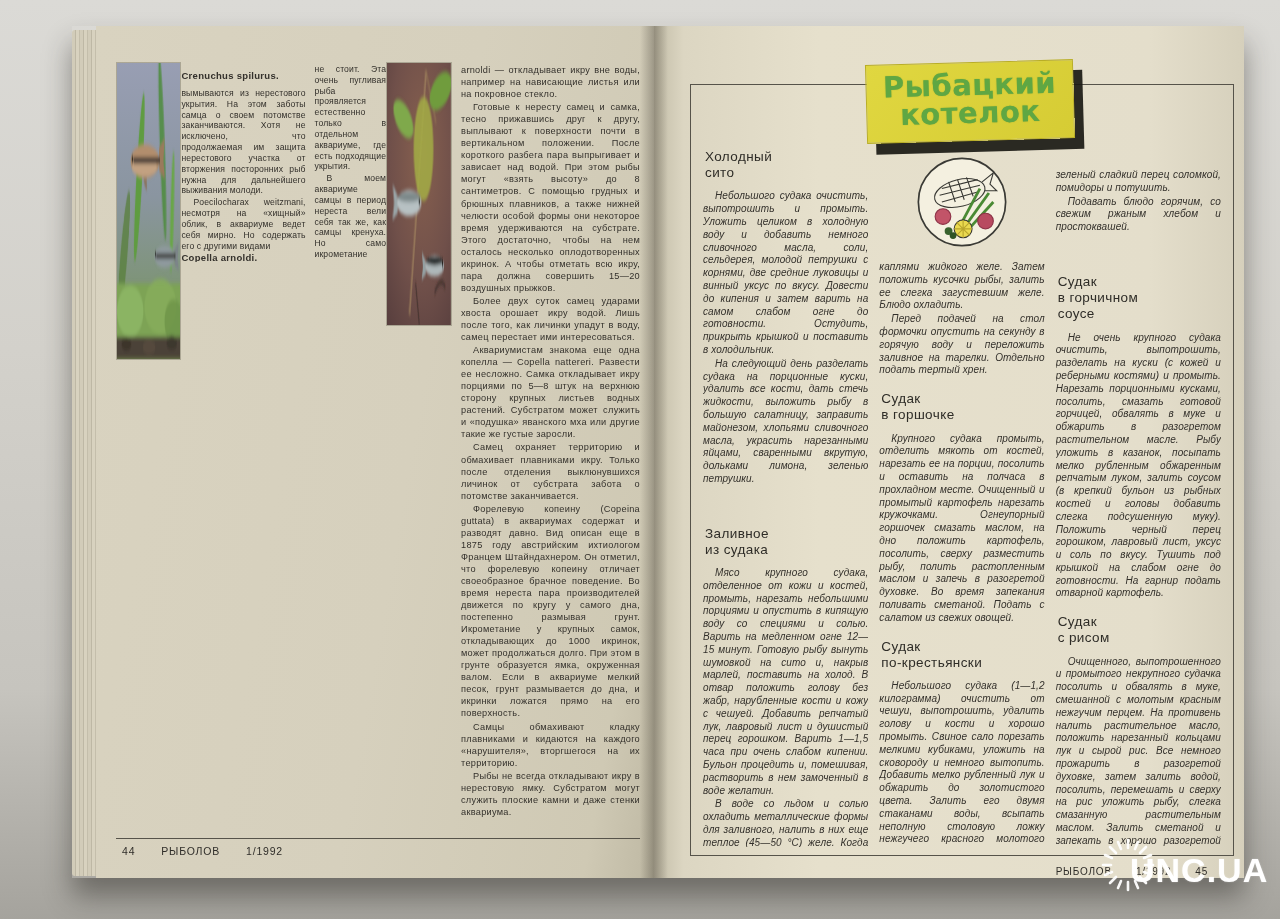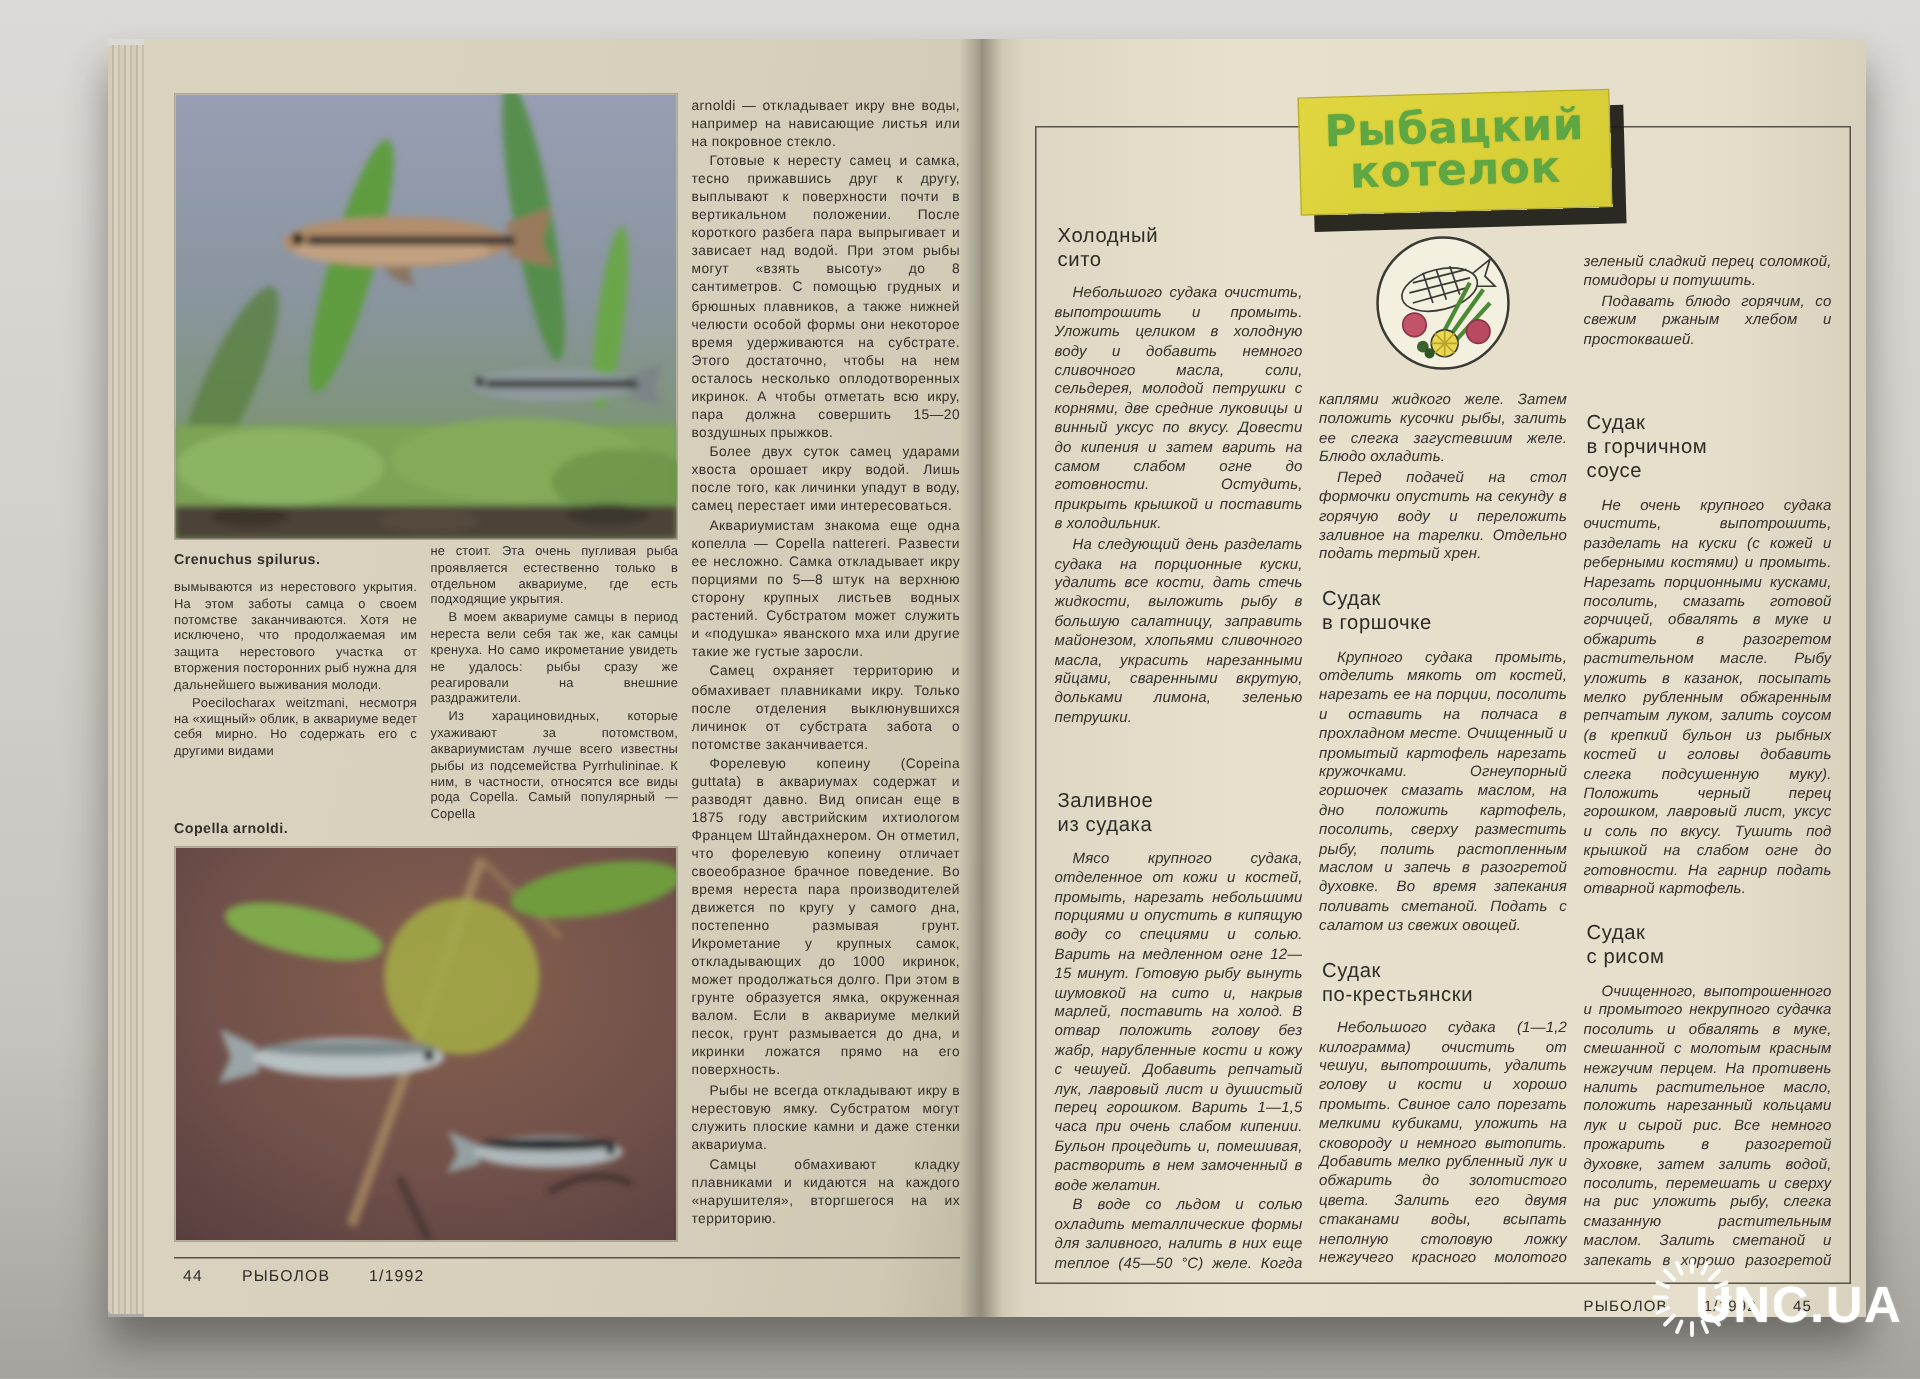--- a/index.html
+++ b/index.html
@@ -19,21 +19,21 @@
   .page-left  { left:24px; width:558px;
                 background:linear-gradient(100deg,#d9d3c0 0%,#d6d0bd 55%,#cfc9b4 90%,#beb8a3 100%);
                 padding:36px 14px 10px 20px; }
   .page-right { left:582px; width:590px;
                 background:linear-gradient(90deg,#c2bca7 0%,#dcd6c2 5%,#e6e0cc 28%,#e4decb 84%,#d6d0bc 100%); }
   .spread::after { content:""; position:absolute; left:568px; top:0; width:28px; height:852px;
                    background:linear-gradient(90deg,rgba(60,55,45,0) 0%,rgba(60,55,45,.35) 50%,rgba(60,55,45,0) 100%); pointer-events:none; }
 
   
   .lp-body { display:flex; gap:9px; height:768px; }
-  .lp-main { width:336px; display:flex; flex-direction:column; }
+  .lp-main { width:336px; display:flex; }
   .photo { border:1px solid rgba(90,85,70,.35); overflow:hidden; }
   .photo svg { display:block; width:100%; height:100%; }
   .photo1 { height:298px; }
   .photo2 { height:264px; }
   .lp-band { display:flex; gap:9px; height:198px; margin:2px 0 4px; overflow:hidden; }
   .colA { width:162px; display:flex; flex-direction:column; }
   .colB { flex:1; }
   .caption { font-weight:bold; font-size:9.5px; letter-spacing:.3px; margin:6px 0 7px; }
   .caption2 { margin-top:auto; margin-bottom:2px; }
   .colC { flex:1; padding-top:2px; overflow:hidden; }
@@ -185,22 +185,22 @@
           </div>
         </div>
 
         <div class="colC">
           <p class="p noindent">arnoldi — откладывает икру вне воды, например на нависающие листья или на покровное стекло.</p>
           <p class="p">Готовые к нересту самец и самка, тесно прижавшись друг к другу, выплывают к поверхности почти в вертикальном положении. После короткого разбега пара выпрыгивает и зависает над водой. При этом рыбы могут «взять высоту» до 8 сантиметров. С помощью грудных и брюшных плавников, а также нижней челюсти особой формы они некоторое время удерживаются на субстрате. Этого достаточно, чтобы на нем осталось несколько оплодотворенных икринок. А чтобы отметать всю икру, пара должна совершить 15—20 воздушных прыжков.</p>
           <p class="p">Более двух суток самец ударами хвоста орошает икру водой. Лишь после того, как личинки упадут в воду, самец перестает ими интересоваться.</p>
           <p class="p">Аквариумистам знакома еще одна копелла — Copella nattereri. Развести ее несложно. Самка откладывает икру порциями по 5—8 штук на верхнюю сторону крупных листьев водных растений. Субстратом может служить и «подушка» яванского мха или другие такие же густые заросли.</p>
           <p class="p">Самец охраняет территорию и обмахивает плавниками икру. Только после отделения выклюнувшихся личинок от субстрата забота о потомстве заканчивается.</p>
           <p class="p">Форелевую копеину (Copeina guttata) в аквариумах содержат и разводят давно. Вид описан еще в 1875 году австрийским ихтиологом Францем Штайндахнером. Он отметил, что форелевую копеину отличает своеобразное брачное поведение. Во время нереста пара производителей движется по кругу у самого дна, постепенно размывая грунт. Икрометание у крупных самок, откладывающих до 1000 икринок, может продолжаться долго. При этом в грунте образуется ямка, окруженная валом. Если в аквариуме мелкий песок, грунт размывается до дна, и икринки ложатся прямо на его поверхность.</p>
+          <p class="p">Самцы обмахивают кладку плавниками и кидаются на каждого «нарушителя», вторгшегося на их территорию.</p>
           <p class="p">Рыбы не всегда откладывают икру в нерестовую ямку. Субстратом могут служить плоские камни и даже стенки аквариума.</p>
-          <p class="p">Самцы обмахивают кладку плавниками и кидаются на каждого «нарушителя», вторгшегося на их территорию.</p>
         </div>
       </div>
 
       <div class="lp-footer">
         <span>44</span><span>РЫБОЛОВ</span><span>1/1992</span>
       </div>
     </div>
 
     <div class="page page-right">
       <div class="rp-frame">

